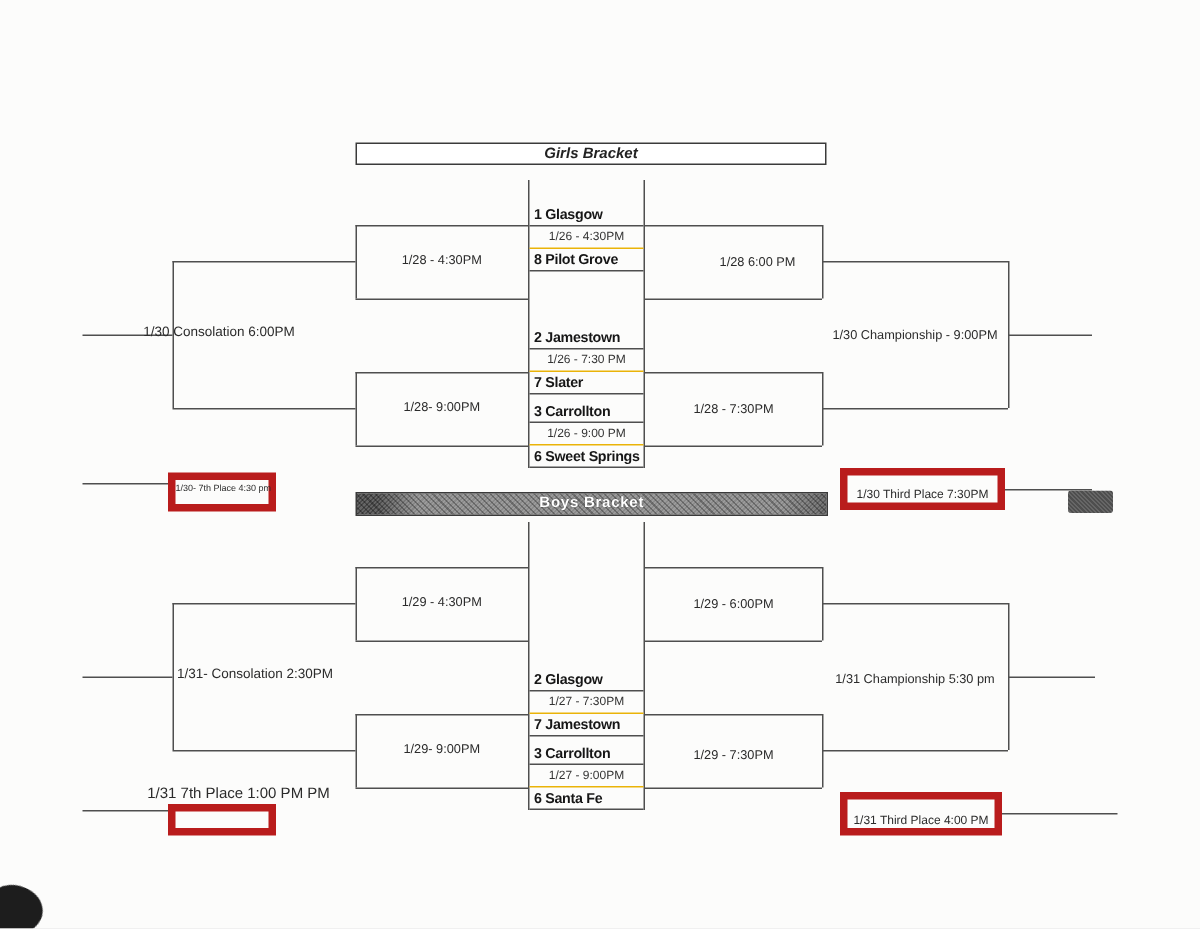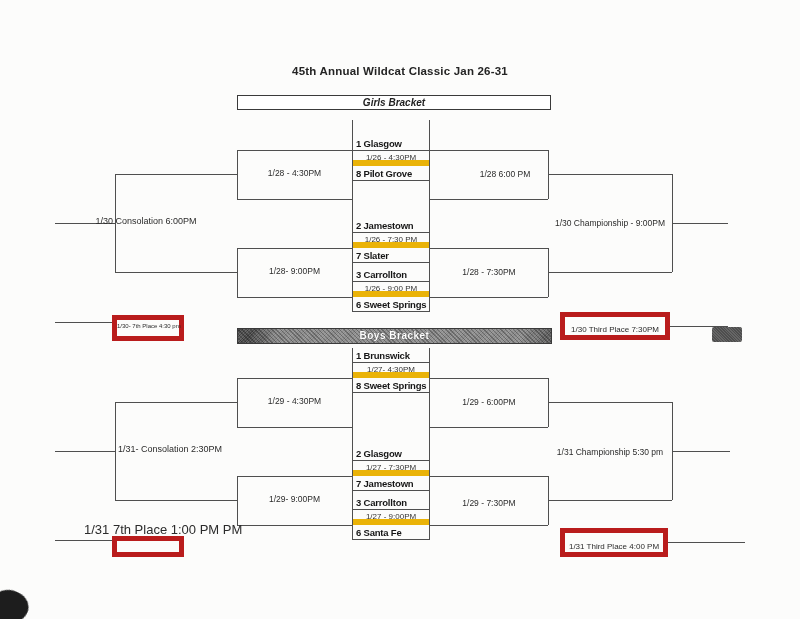--- a/index.html
+++ b/index.html
@@ -28,21 +28,21 @@
     text-align:center;
   }
   .col{position:absolute;width:76px;border-left:1px solid #4f4f4f;border-right:1px solid #4f4f4f;}
   .game{position:absolute;left:0;width:76px;}
   .team{
     height:15px;line-height:15px;border-bottom:1px solid #4f4f4f;box-sizing:border-box;
     font-size:9.5px;font-weight:700;letter-spacing:-.2px;padding-left:3px;
     white-space:nowrap;color:#161616;
   }
   .gtime{
-    height:15px;line-height:14px;border-bottom:6px solid #eab308;box-sizing:border-box;
+    height:15px;line-height:14px;border-bottom:1px solid #eab308;box-sizing:border-box;
     font-size:8px;text-align:center;color:#333;white-space:nowrap;
   }
   .hl{position:absolute;height:1px;background:#4f4f4f;}
   .vl{position:absolute;width:1px;background:#4f4f4f;}
   .lbl{position:absolute;height:12px;line-height:12px;text-align:center;
        font-size:8.5px;color:#2b2b2b;white-space:nowrap;}
   .lbl.big{font-size:9px;}
   .box{position:absolute;border:5px solid #b91c1c;background:transparent;box-sizing:border-box;}
   .boxlbl{width:100%;text-align:center;white-space:nowrap;color:#2b2b2b;}
   .blob-corner{
@@ -54,21 +54,20 @@
     background:
       repeating-linear-gradient(45deg, rgba(0,0,0,.3) 0 1px, rgba(0,0,0,0) 1px 2px),
       #565656;
   }
 </style>
 </head>
 <body>
 
 <div class="page">
 
-  <div class="title">45th Annual Wildcat Classic Jan 26-31</div>
 
   <div class="hdrbox" style="top:95px;font-style:italic;">Girls Bracket</div>
 
   <div class="col" style="left:352px;top:120px;height:192px;">
     <div class="game" style="top:16px;">
       <div class="team">1 Glasgow</div>
       <div class="gtime">1/26 - 4:30PM</div>
       <div class="team">8 Pilot Grove</div>
     </div>
     <div class="game" style="top:98px;">
@@ -121,25 +120,20 @@
   </div>
 
   <div class="hl" style="left:670px;top:326px;width:58px;"></div>
   <div class="box" style="left:560px;top:312px;width:110px;height:28px;">
     <div class="boxlbl" style="font-size:8px;line-height:26px;">1/30 Third Place 7:30PM</div>
   </div>
 
   <div class="hdrbox boys" style="width:313px;">Boys Bracket</div>
 
   <div class="col" style="left:352px;top:348px;height:192px;">
-    <div class="game" style="top:0;">
-      <div class="team">1 Brunswick</div>
-      <div class="gtime">1/27- 4:30PM</div>
-      <div class="team">8 Sweet Springs</div>
-    </div>
     <div class="game" style="top:98px;">
       <div class="team">2 Glasgow</div>
       <div class="gtime">1/27 - 7:30PM</div>
       <div class="team">7 Jamestown</div>
     </div>
     <div class="game" style="top:147px;">
       <div class="team">3 Carrollton</div>
       <div class="gtime">1/27 - 9:00PM</div>
       <div class="team">6 Santa Fe</div>
     </div>
@@ -170,21 +164,21 @@
   <div class="vl" style="left:115px;top:402px;height:98px;"></div>
   <div class="hl" style="left:55px;top:451px;width:60px;"></div>
   <div class="lbl big" style="left:90px;top:443px;width:160px;">1/31- Consolation 2:30PM</div>
 
   <div class="hl" style="left:548px;top:402px;width:124px;"></div>
   <div class="hl" style="left:548px;top:500px;width:124px;"></div>
   <div class="vl" style="left:672px;top:402px;height:98px;"></div>
   <div class="hl" style="left:672px;top:451px;width:58px;"></div>
   <div class="lbl" style="left:548px;top:446px;width:124px;">1/31 Championship 5:30 pm</div>
 
-  <div class="lbl" style="left:84px;top:524px;width:150px;font-size:13px;">1/31 7th Place 1:00 PM PM</div>
+  <div class="lbl" style="left:84px;top:524px;width:150px;font-size:10px;">1/31 7th Place 1:00 PM PM</div>
   <div class="hl" style="left:55px;top:540px;width:57px;"></div>
   <div class="box" style="left:112px;top:536px;width:72px;height:21px;"></div>
 
   <div class="hl" style="left:668px;top:542px;width:77px;"></div>
   <div class="box" style="left:560px;top:528px;width:108px;height:29px;">
     <div class="boxlbl" style="font-size:8px;line-height:27px;">1/31 Third Place 4:00 PM</div>
   </div>
 
   <div class="blob-corner"></div>
   <div class="blob-right"></div>

